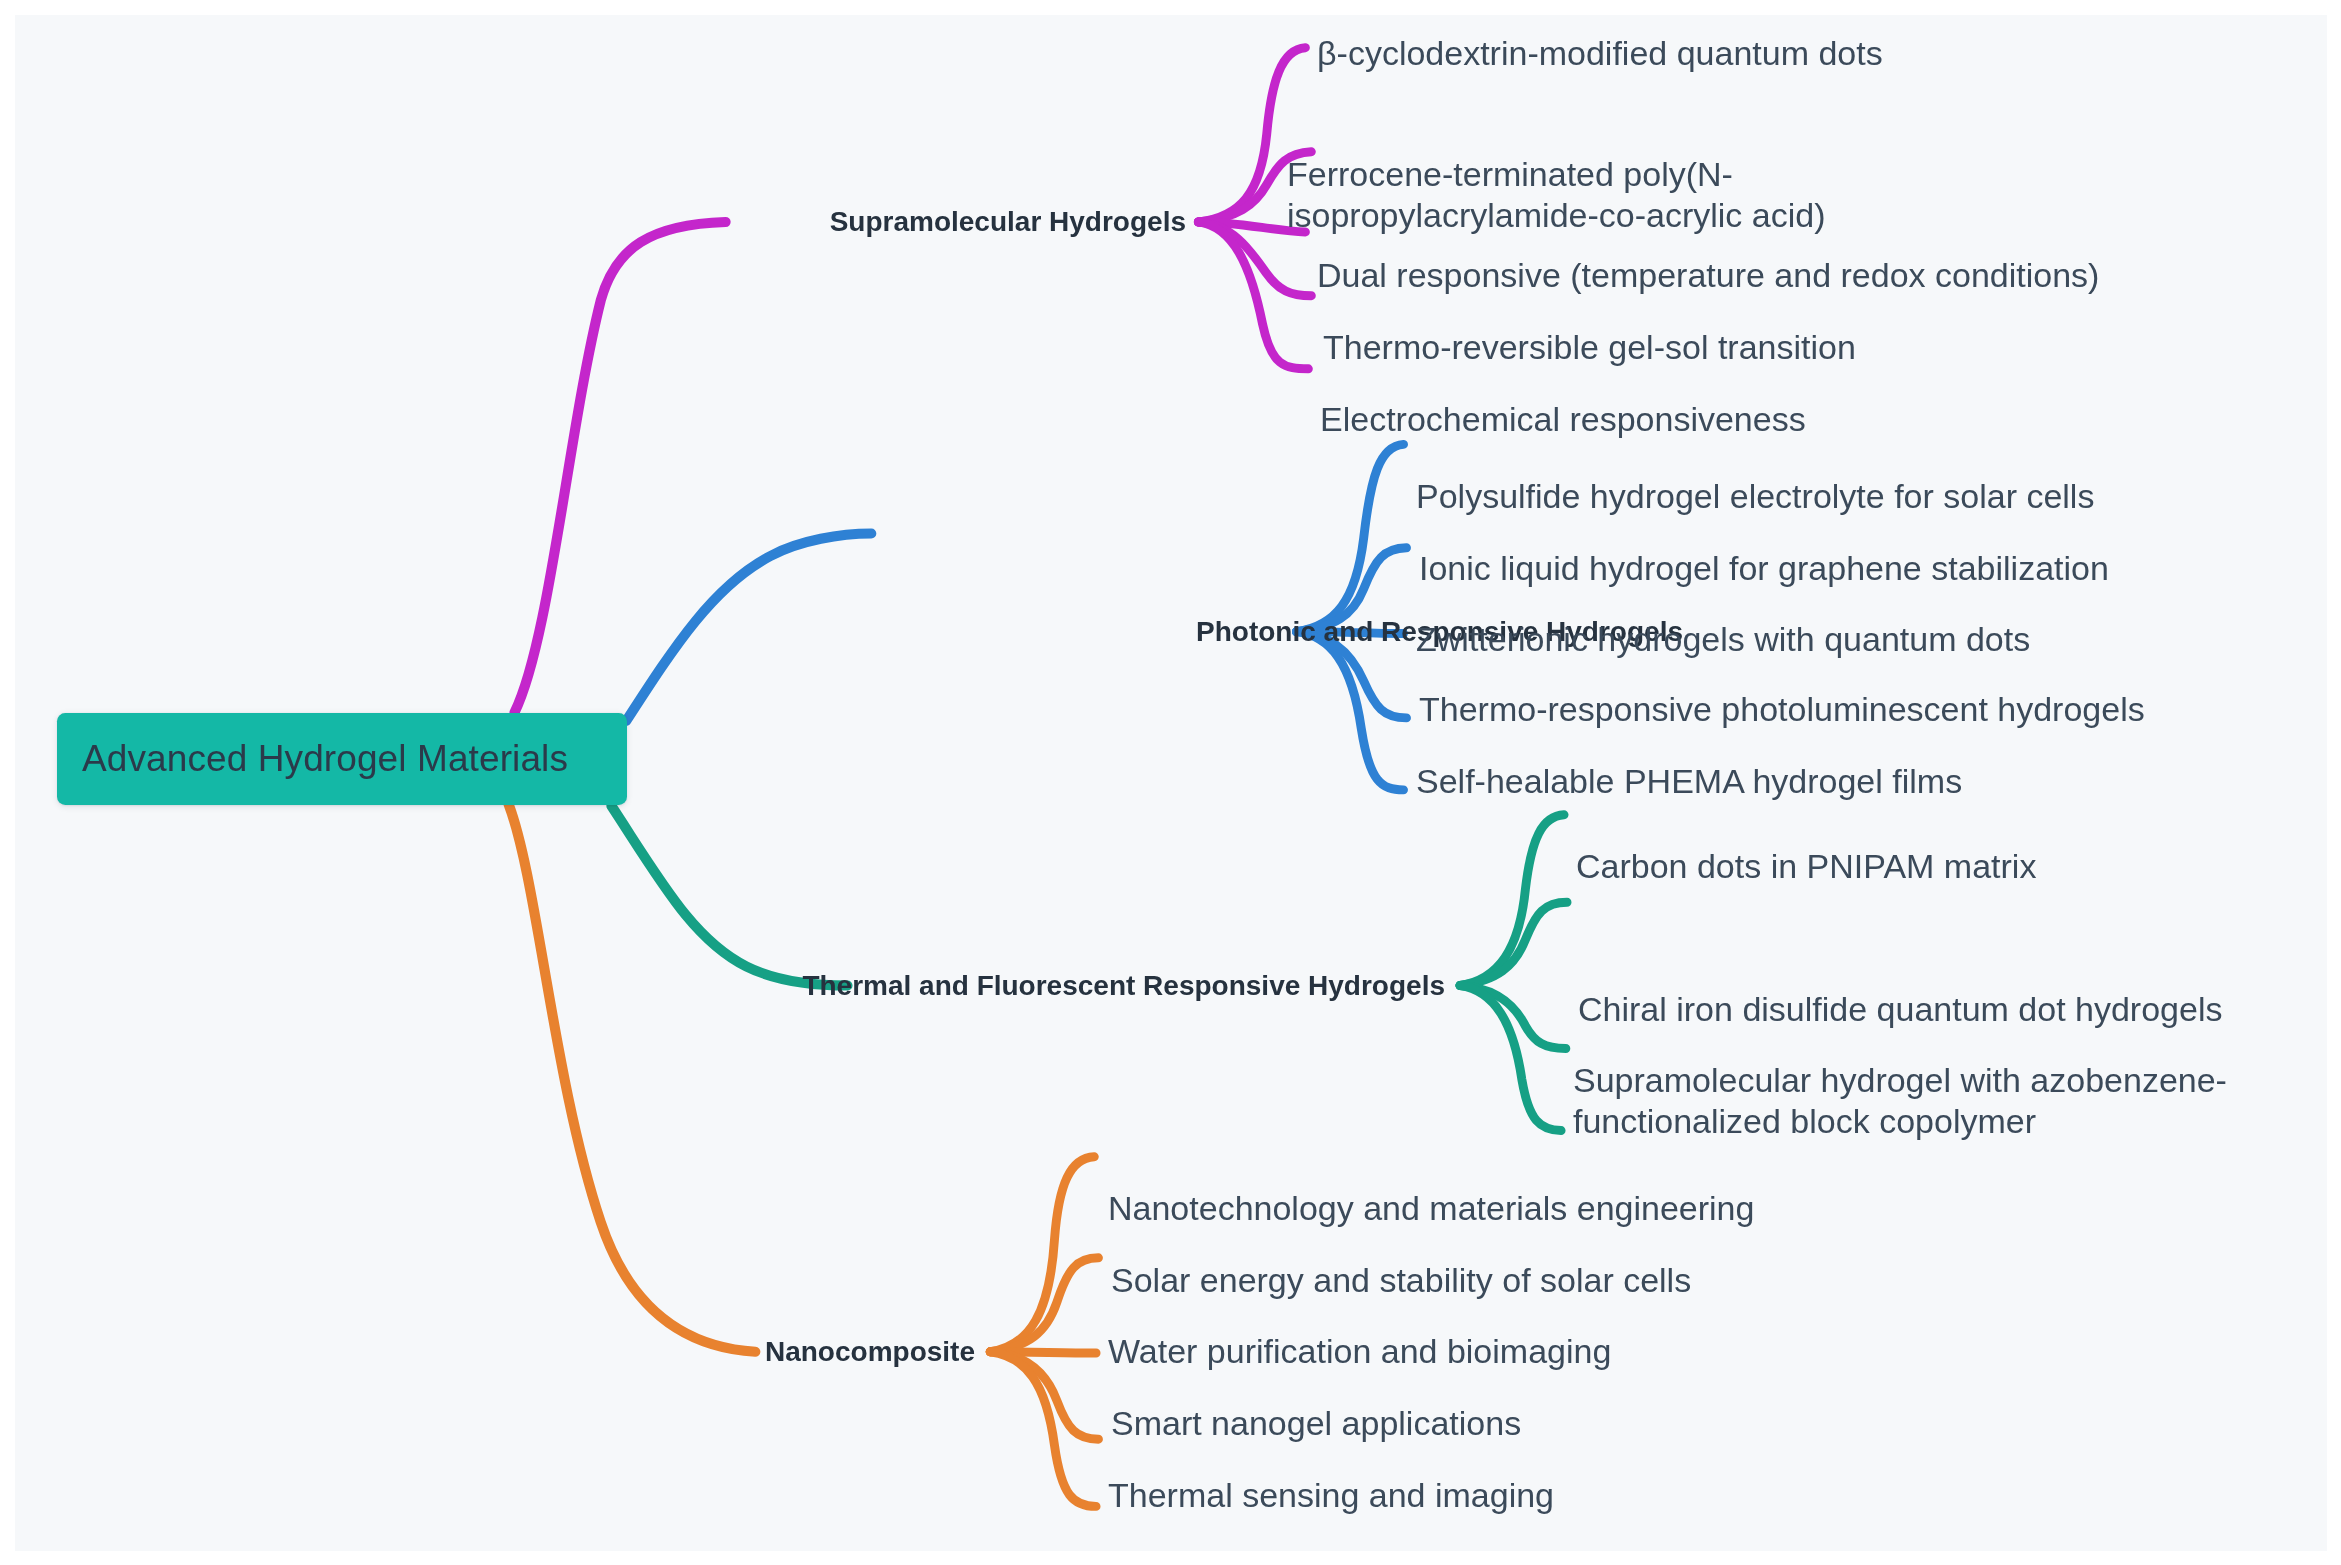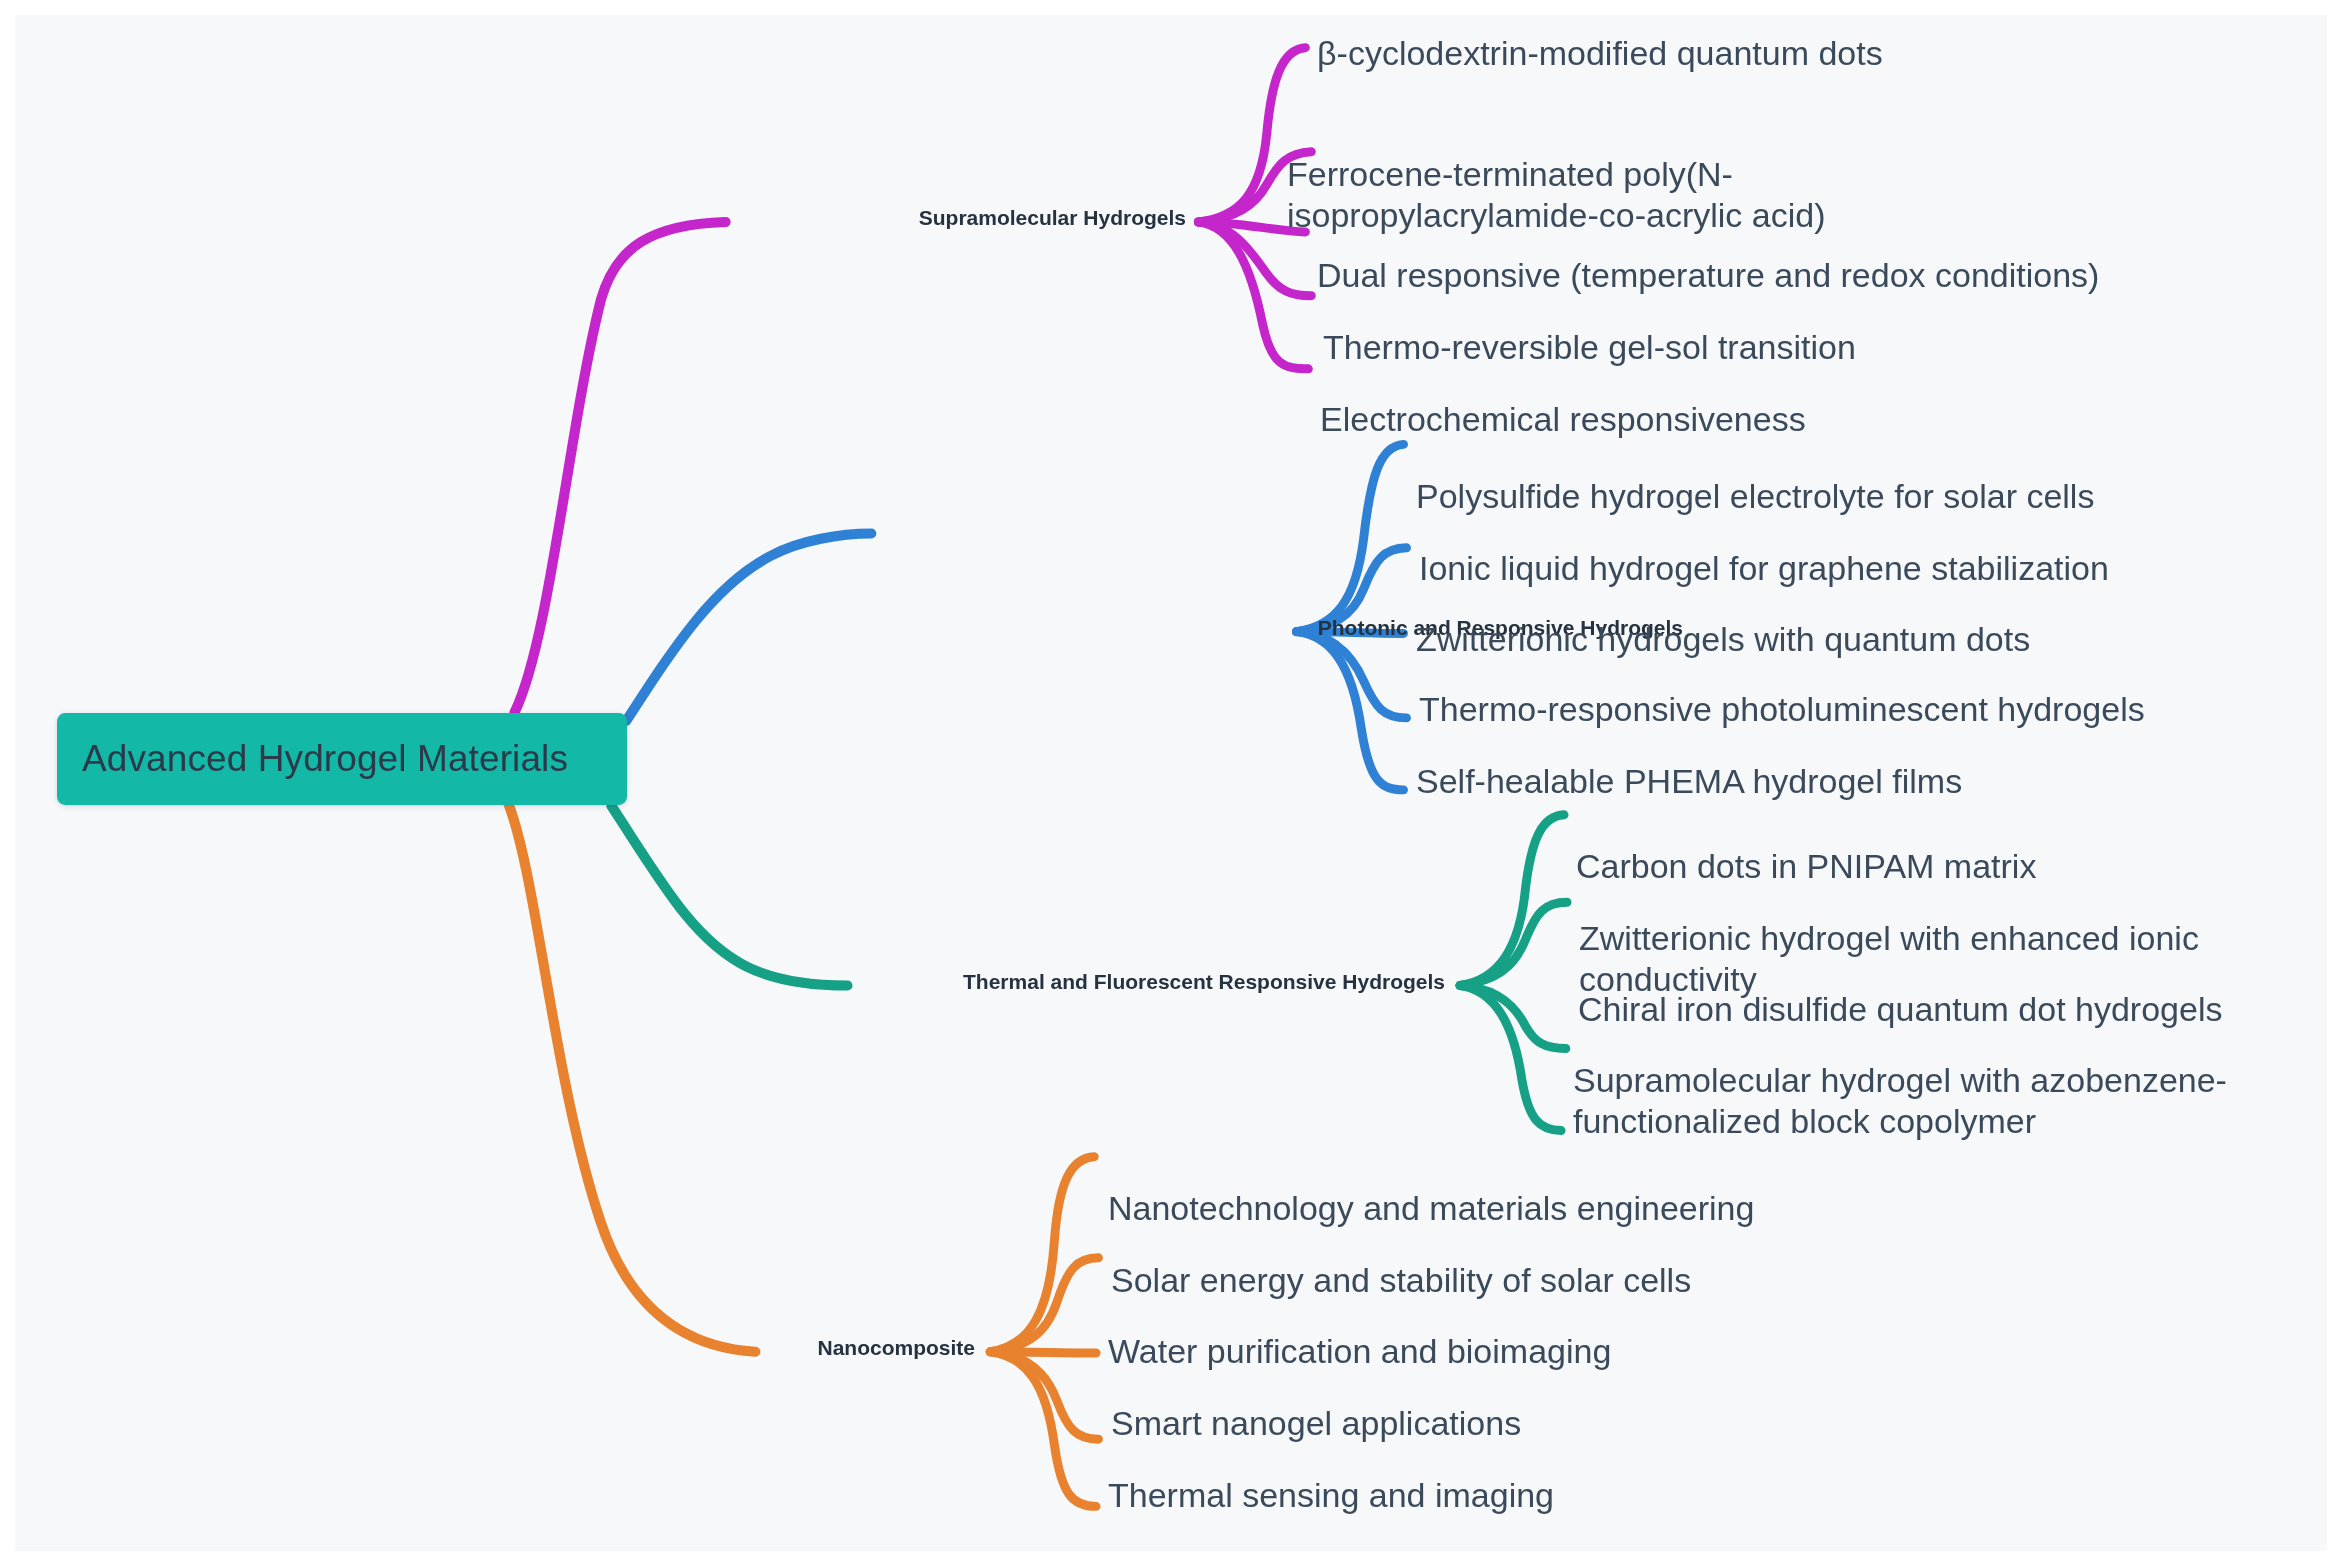--- a/index.html
+++ b/index.html
@@ -51,21 +51,21 @@
   }
   .root-label {
     font-size: 37px;
     color: #2b3a4a;
     font-weight: 400;
     letter-spacing: 0.1px;
     white-space: nowrap;
   }
   .branch-label {
     position: absolute;
-    font-size: 21px;
+    font-size: 28px;
     font-weight: bold;
     color: #26323f;
     white-space: nowrap;
     text-align: right;
   }
   .leaf-label {
     position: absolute;
     font-size: 34px;
     font-weight: 400;
     color: #3b4a5a;
@@ -131,21 +131,20 @@
     <div class="leaf-label" style="left:1308px; top:312px; width:892px;">Thermo-reversible gel-sol transition</div>
     <div class="leaf-label" style="left:1305px; top:384px; width:892px;">Electrochemical responsiveness</div>
 
     <div class="leaf-label" style="left:1401px; top:461px; width:833px;">Polysulfide hydrogel electrolyte for solar cells</div>
     <div class="leaf-label" style="left:1404px; top:533px; width:833px;">Ionic liquid hydrogel for graphene stabilization</div>
     <div class="leaf-label" style="left:1401px; top:604px; width:833px;">Zwitterionic hydrogels with quantum dots</div>
     <div class="leaf-label" style="left:1404px; top:674px; width:833px;">Thermo-responsive photoluminescent hydrogels</div>
     <div class="leaf-label" style="left:1401px; top:746px; width:833px;">Self-healable PHEMA hydrogel films</div>
 
     <div class="leaf-label" style="left:1561px; top:831px; width:726px;">Carbon dots in PNIPAM matrix</div>
-    <div class="leaf-label" style="left:1564px; top:903px; width:726px;">Zwitterionic hydrogel with enhanced ionic conductivity</div>
     <div class="leaf-label" style="left:1563px; top:974px; width:726px;">Chiral iron disulfide quantum dot hydrogels</div>
     <div class="leaf-label" style="left:1558px; top:1045px; width:669px;">Supramolecular hydrogel with azobenzene-functionalized block copolymer</div>
 
     <div class="leaf-label" style="left:1093px; top:1173px; width:833px;">Nanotechnology and materials engineering</div>
     <div class="leaf-label" style="left:1096px; top:1245px; width:833px;">Solar energy and stability of solar cells</div>
     <div class="leaf-label" style="left:1093px; top:1316px; width:833px;">Water purification and bioimaging</div>
     <div class="leaf-label" style="left:1096px; top:1388px; width:833px;">Smart nanogel applications</div>
     <div class="leaf-label" style="left:1093px; top:1460px; width:833px;">Thermal sensing and imaging</div>
 
   </div>

